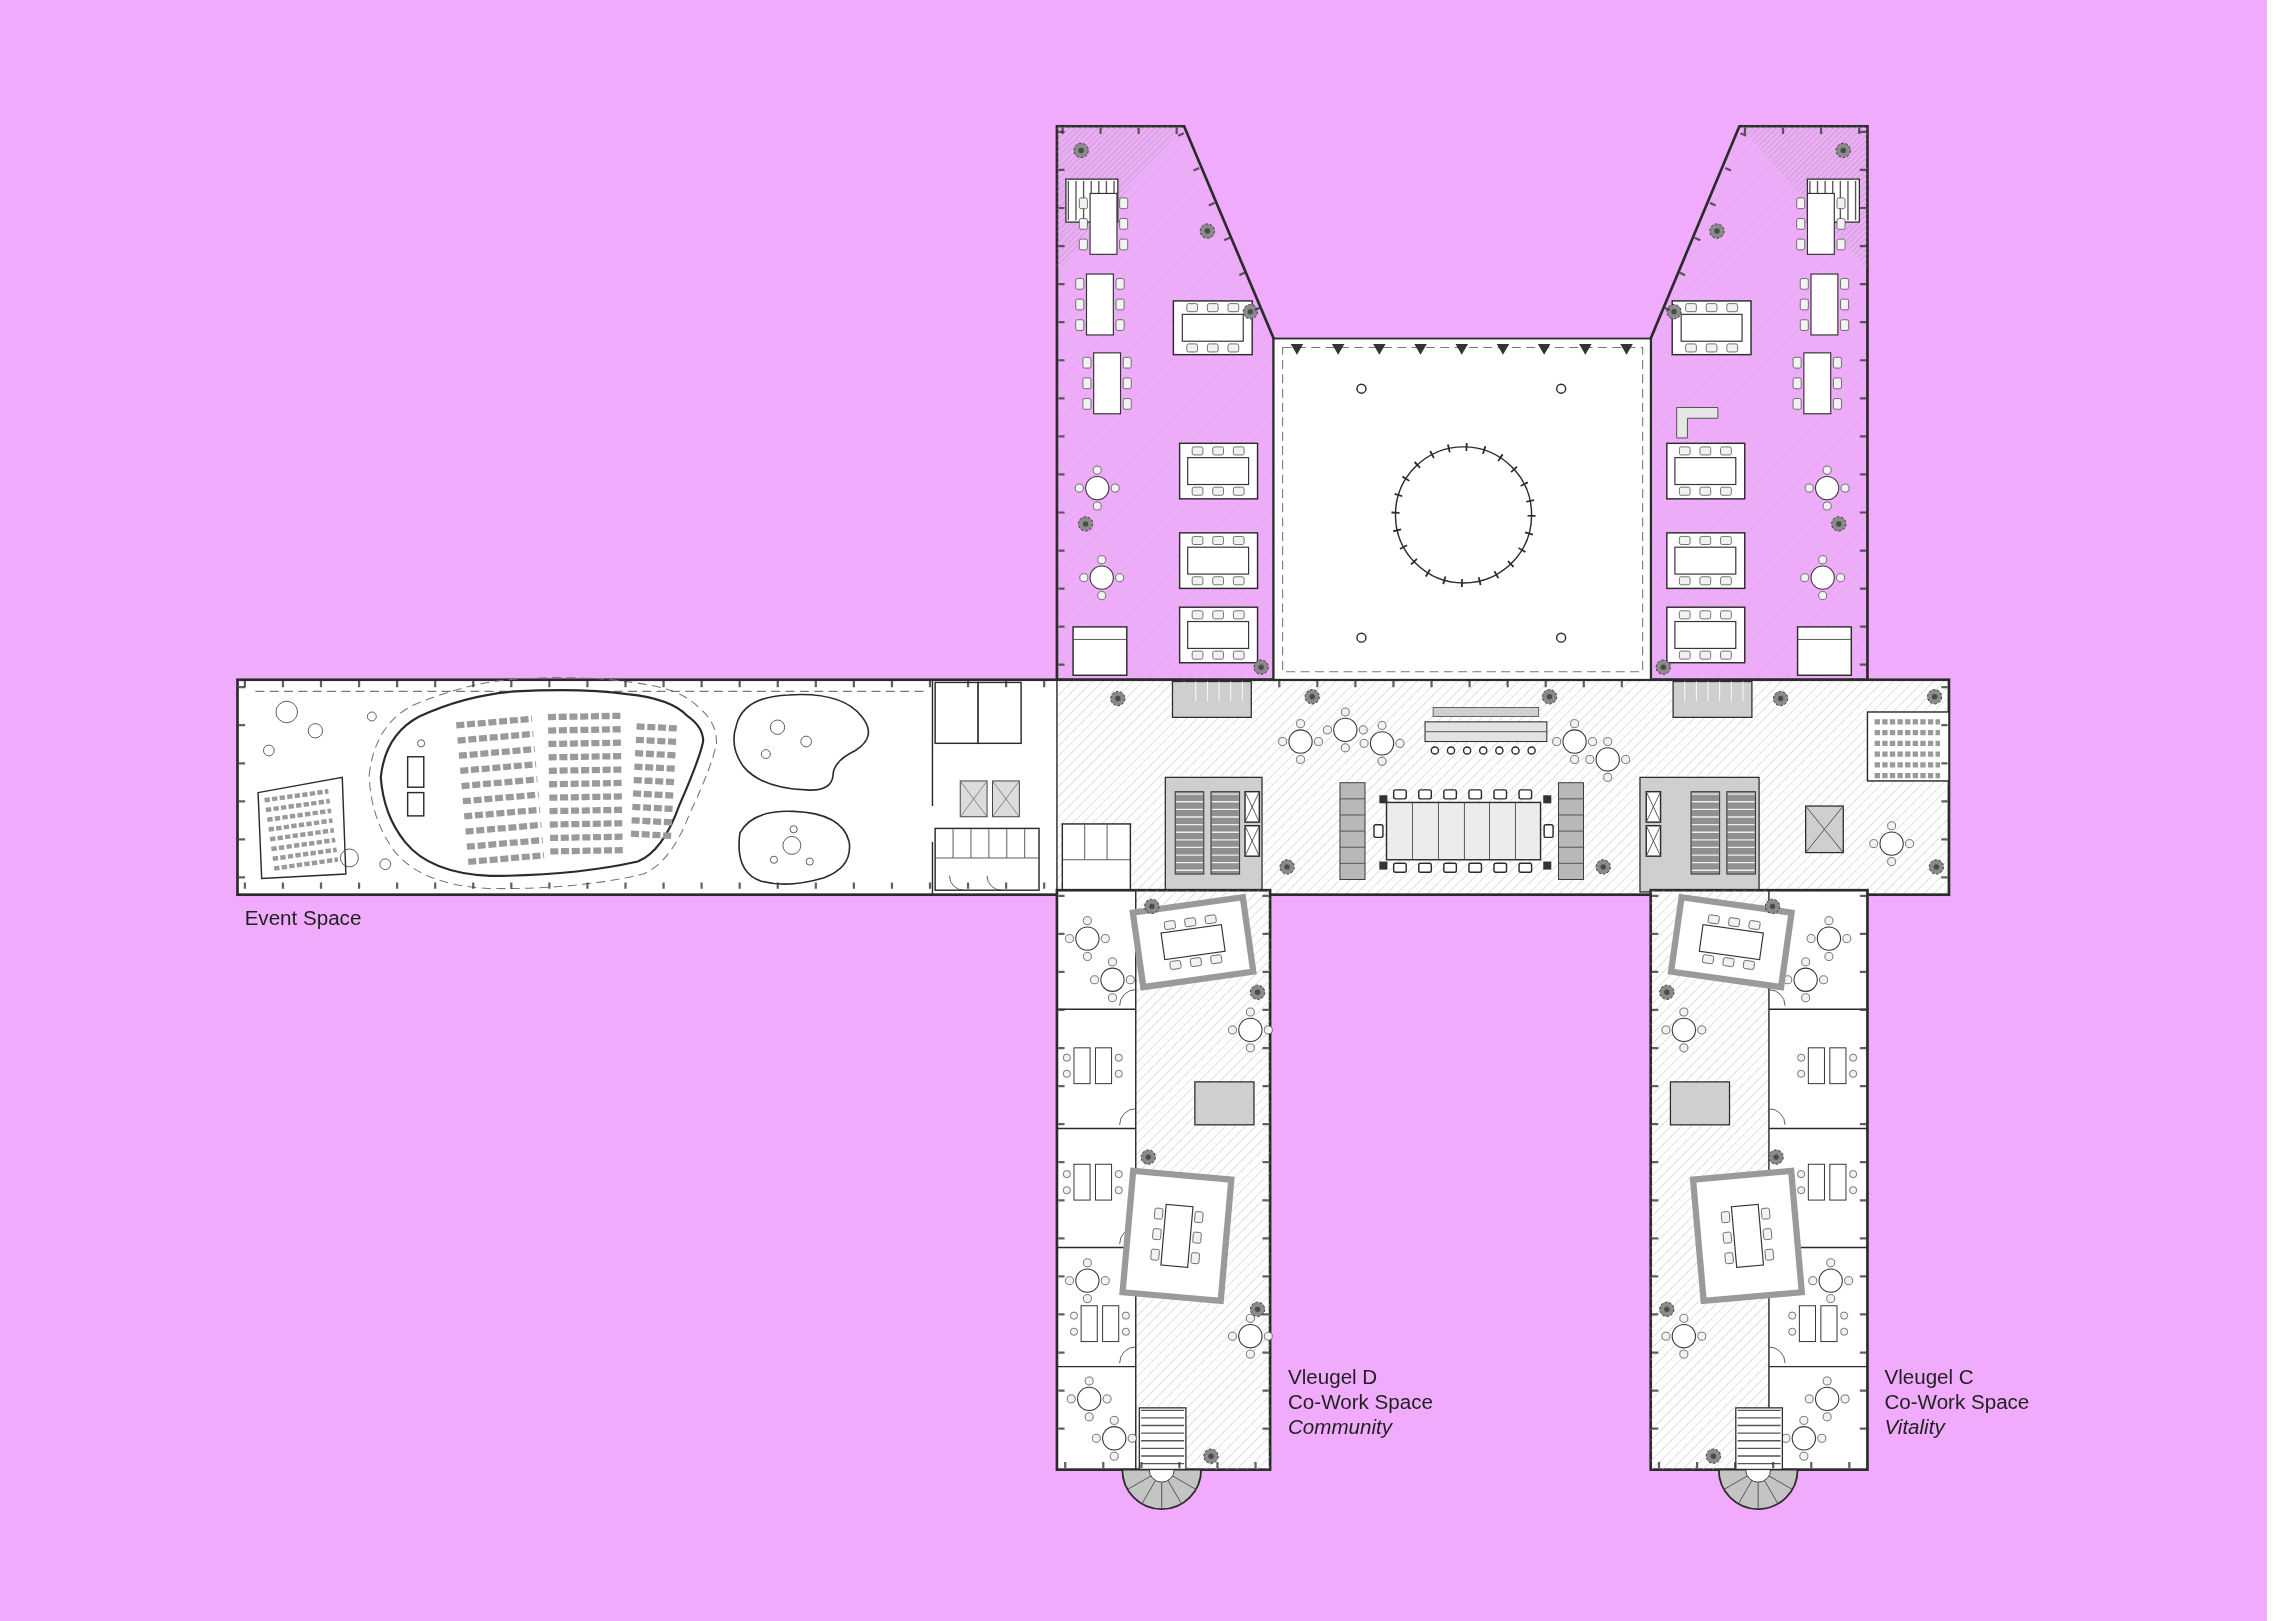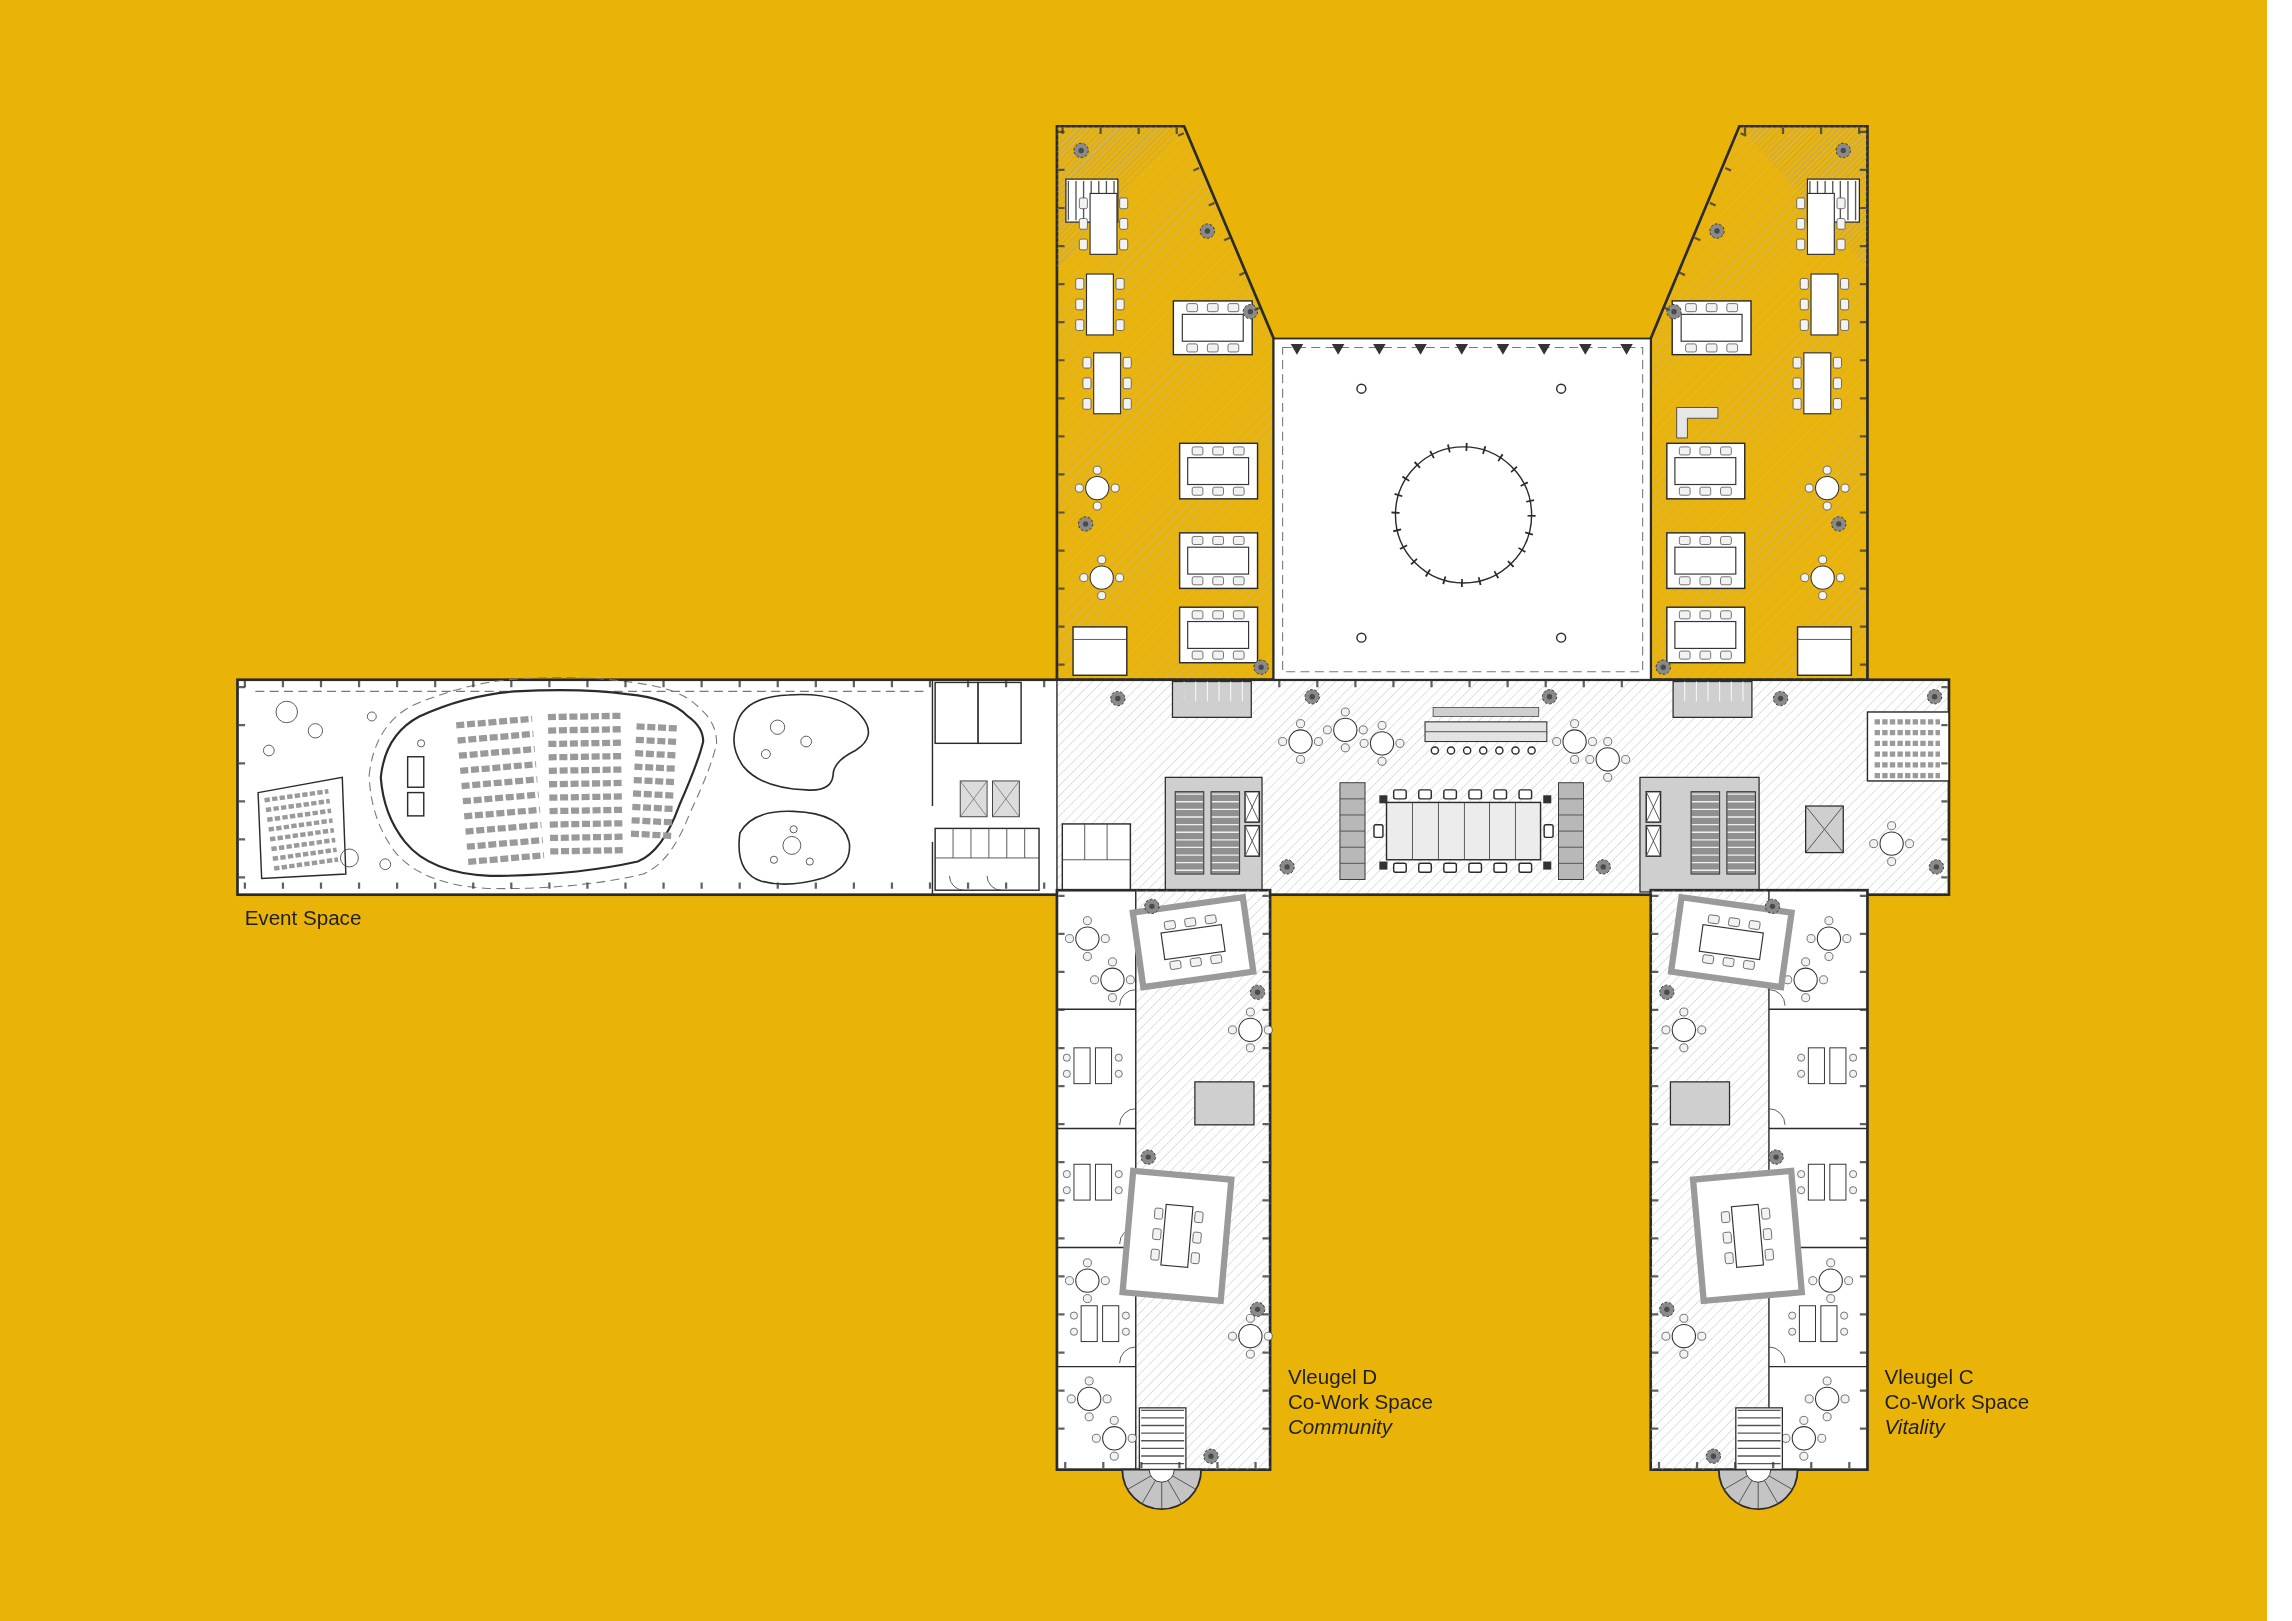--- a/index.html
+++ b/index.html
@@ -1,16 +1,16 @@
 <!DOCTYPE html>
 <html style="font-size:14.3px"><head>
 <meta charset="utf-8">
 <style>
   html,body{margin:0;padding:0;background:#ffffff;}
-  .canvas{position:relative;width:2267px;height:1621px;background:#eab308;overflow:hidden;}
+  .canvas{position:relative;width:2267px;height:1621px;background:#f0abfc;overflow:hidden;}
   svg{position:absolute;left:0;top:0;}
   .wall{fill:none;stroke:#2b2b2b;stroke-width:3;}
   .wall2{fill:none;stroke:#2b2b2b;stroke-width:1.6;}
   .thin{fill:none;stroke:#4a4a4a;stroke-width:1;}
   .white{fill:#ffffff;stroke:#2b2b2b;stroke-width:1.6;}
   .core{fill:#cfcfcf;stroke:#2b2b2b;stroke-width:1.4;}
   .shaft{fill:#909090;stroke:#2b2b2b;stroke-width:1;}
   .cab{fill:#b8b8b8;stroke:#2b2b2b;stroke-width:1;}
   .dash{fill:none;stroke:#777;stroke-width:1.2;stroke-dasharray:10 6;}
   .tick{fill:none;stroke:#3a3a3a;stroke-width:7;stroke-dasharray:2.5 40;opacity:.8;}

